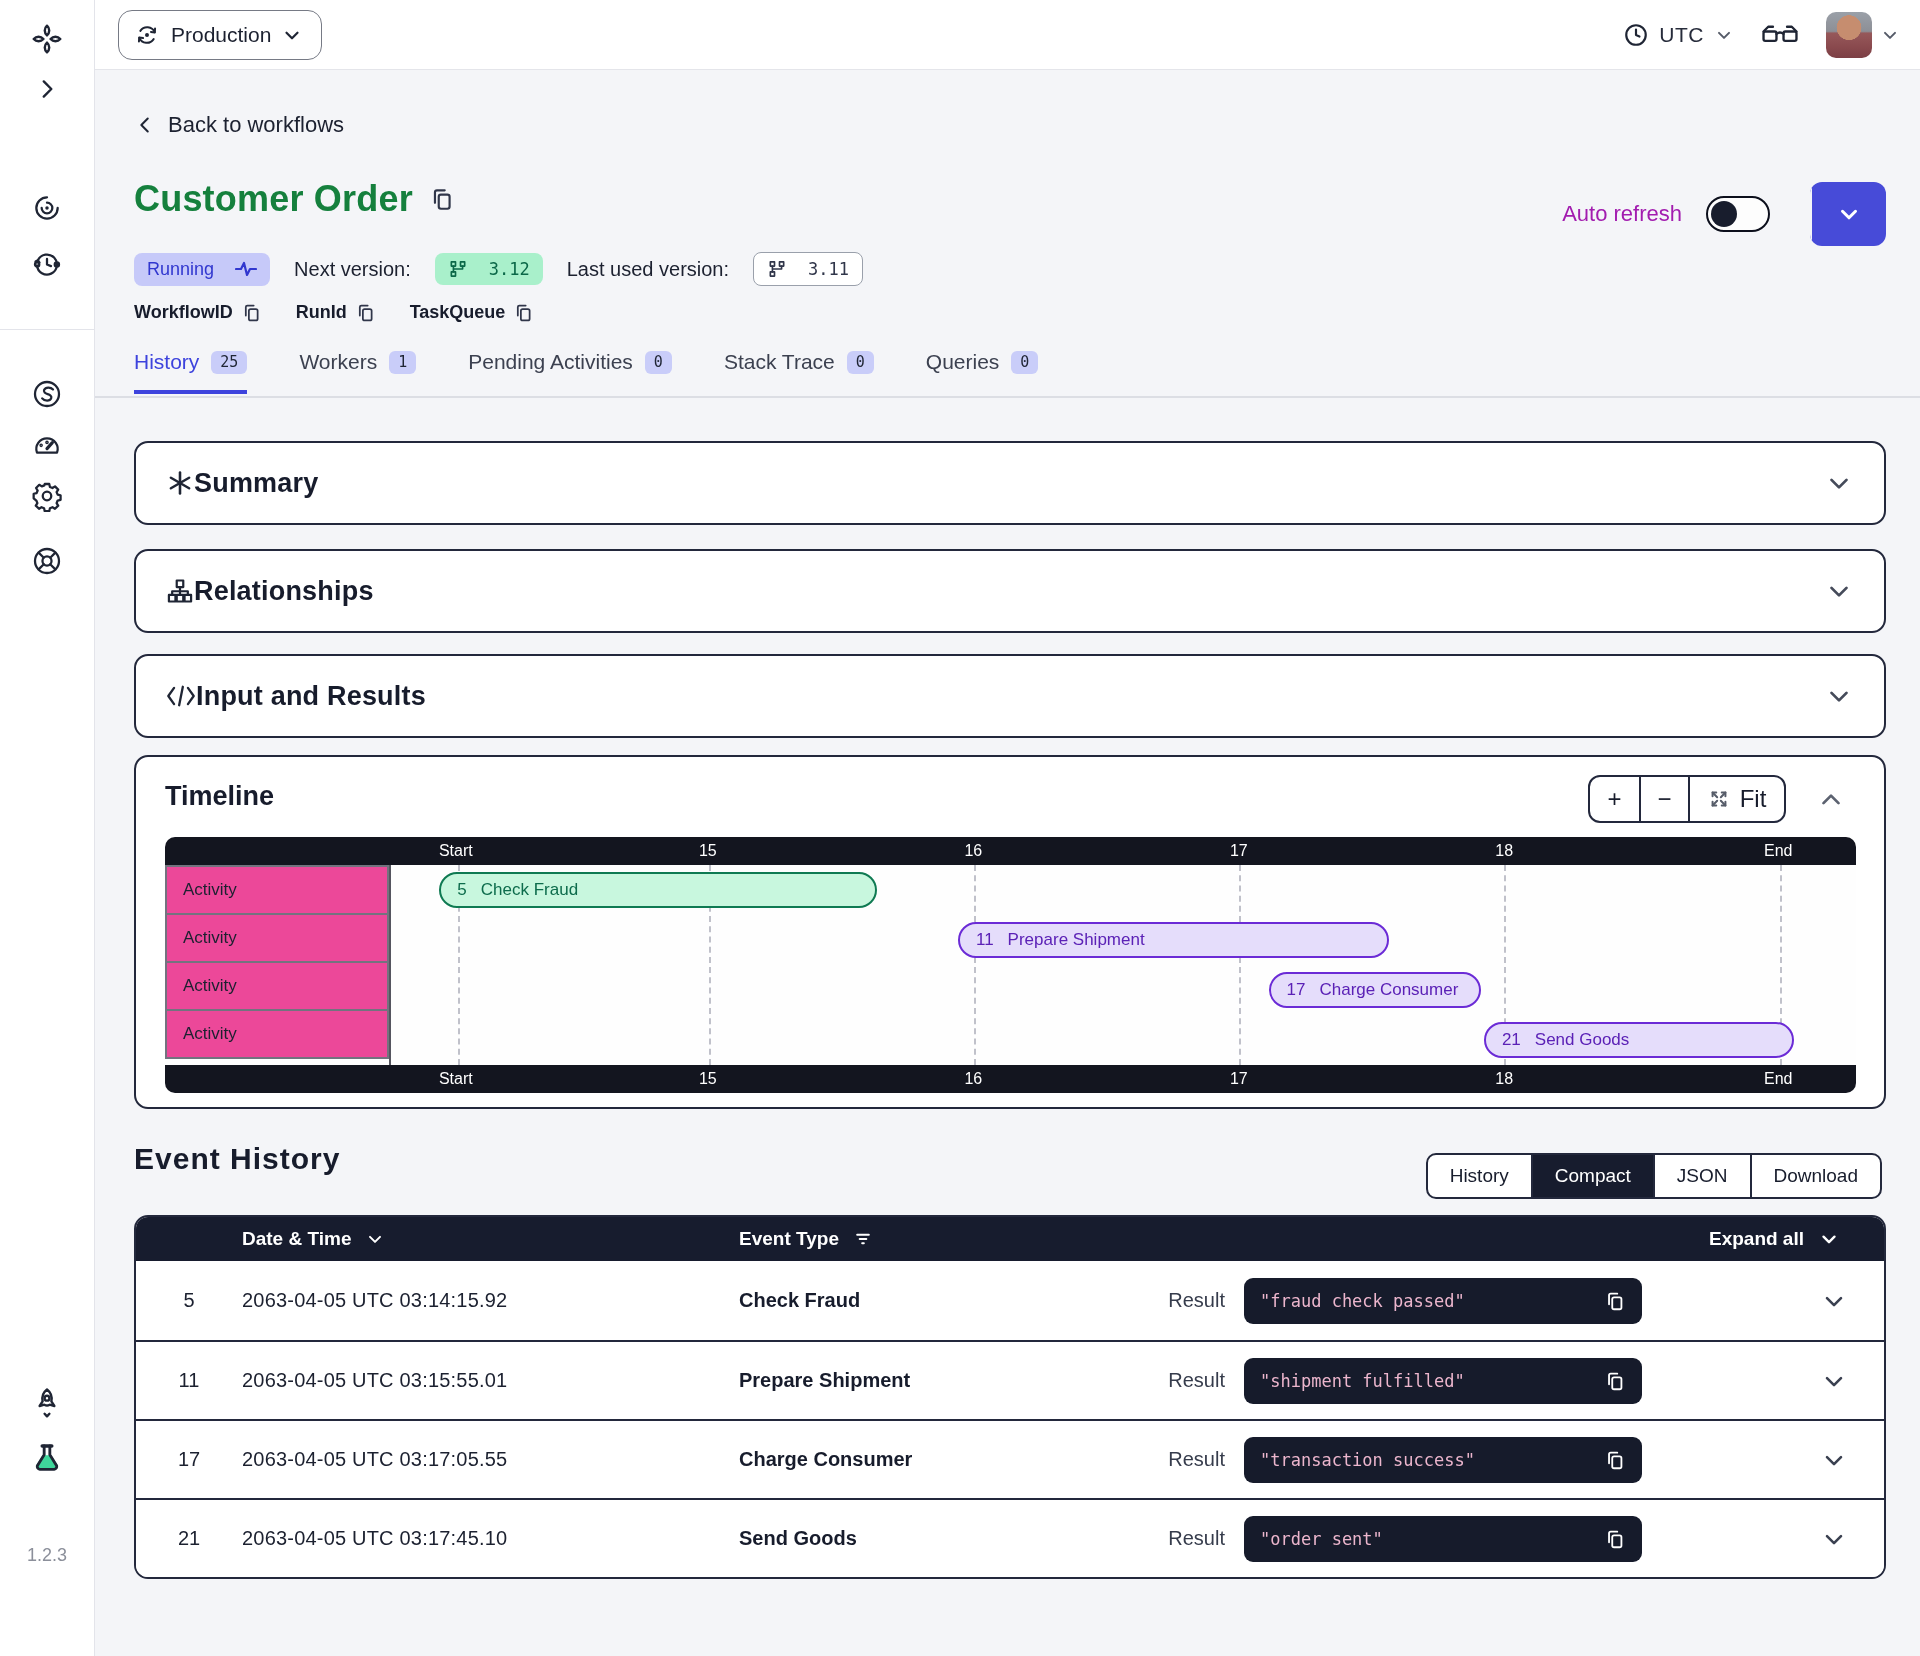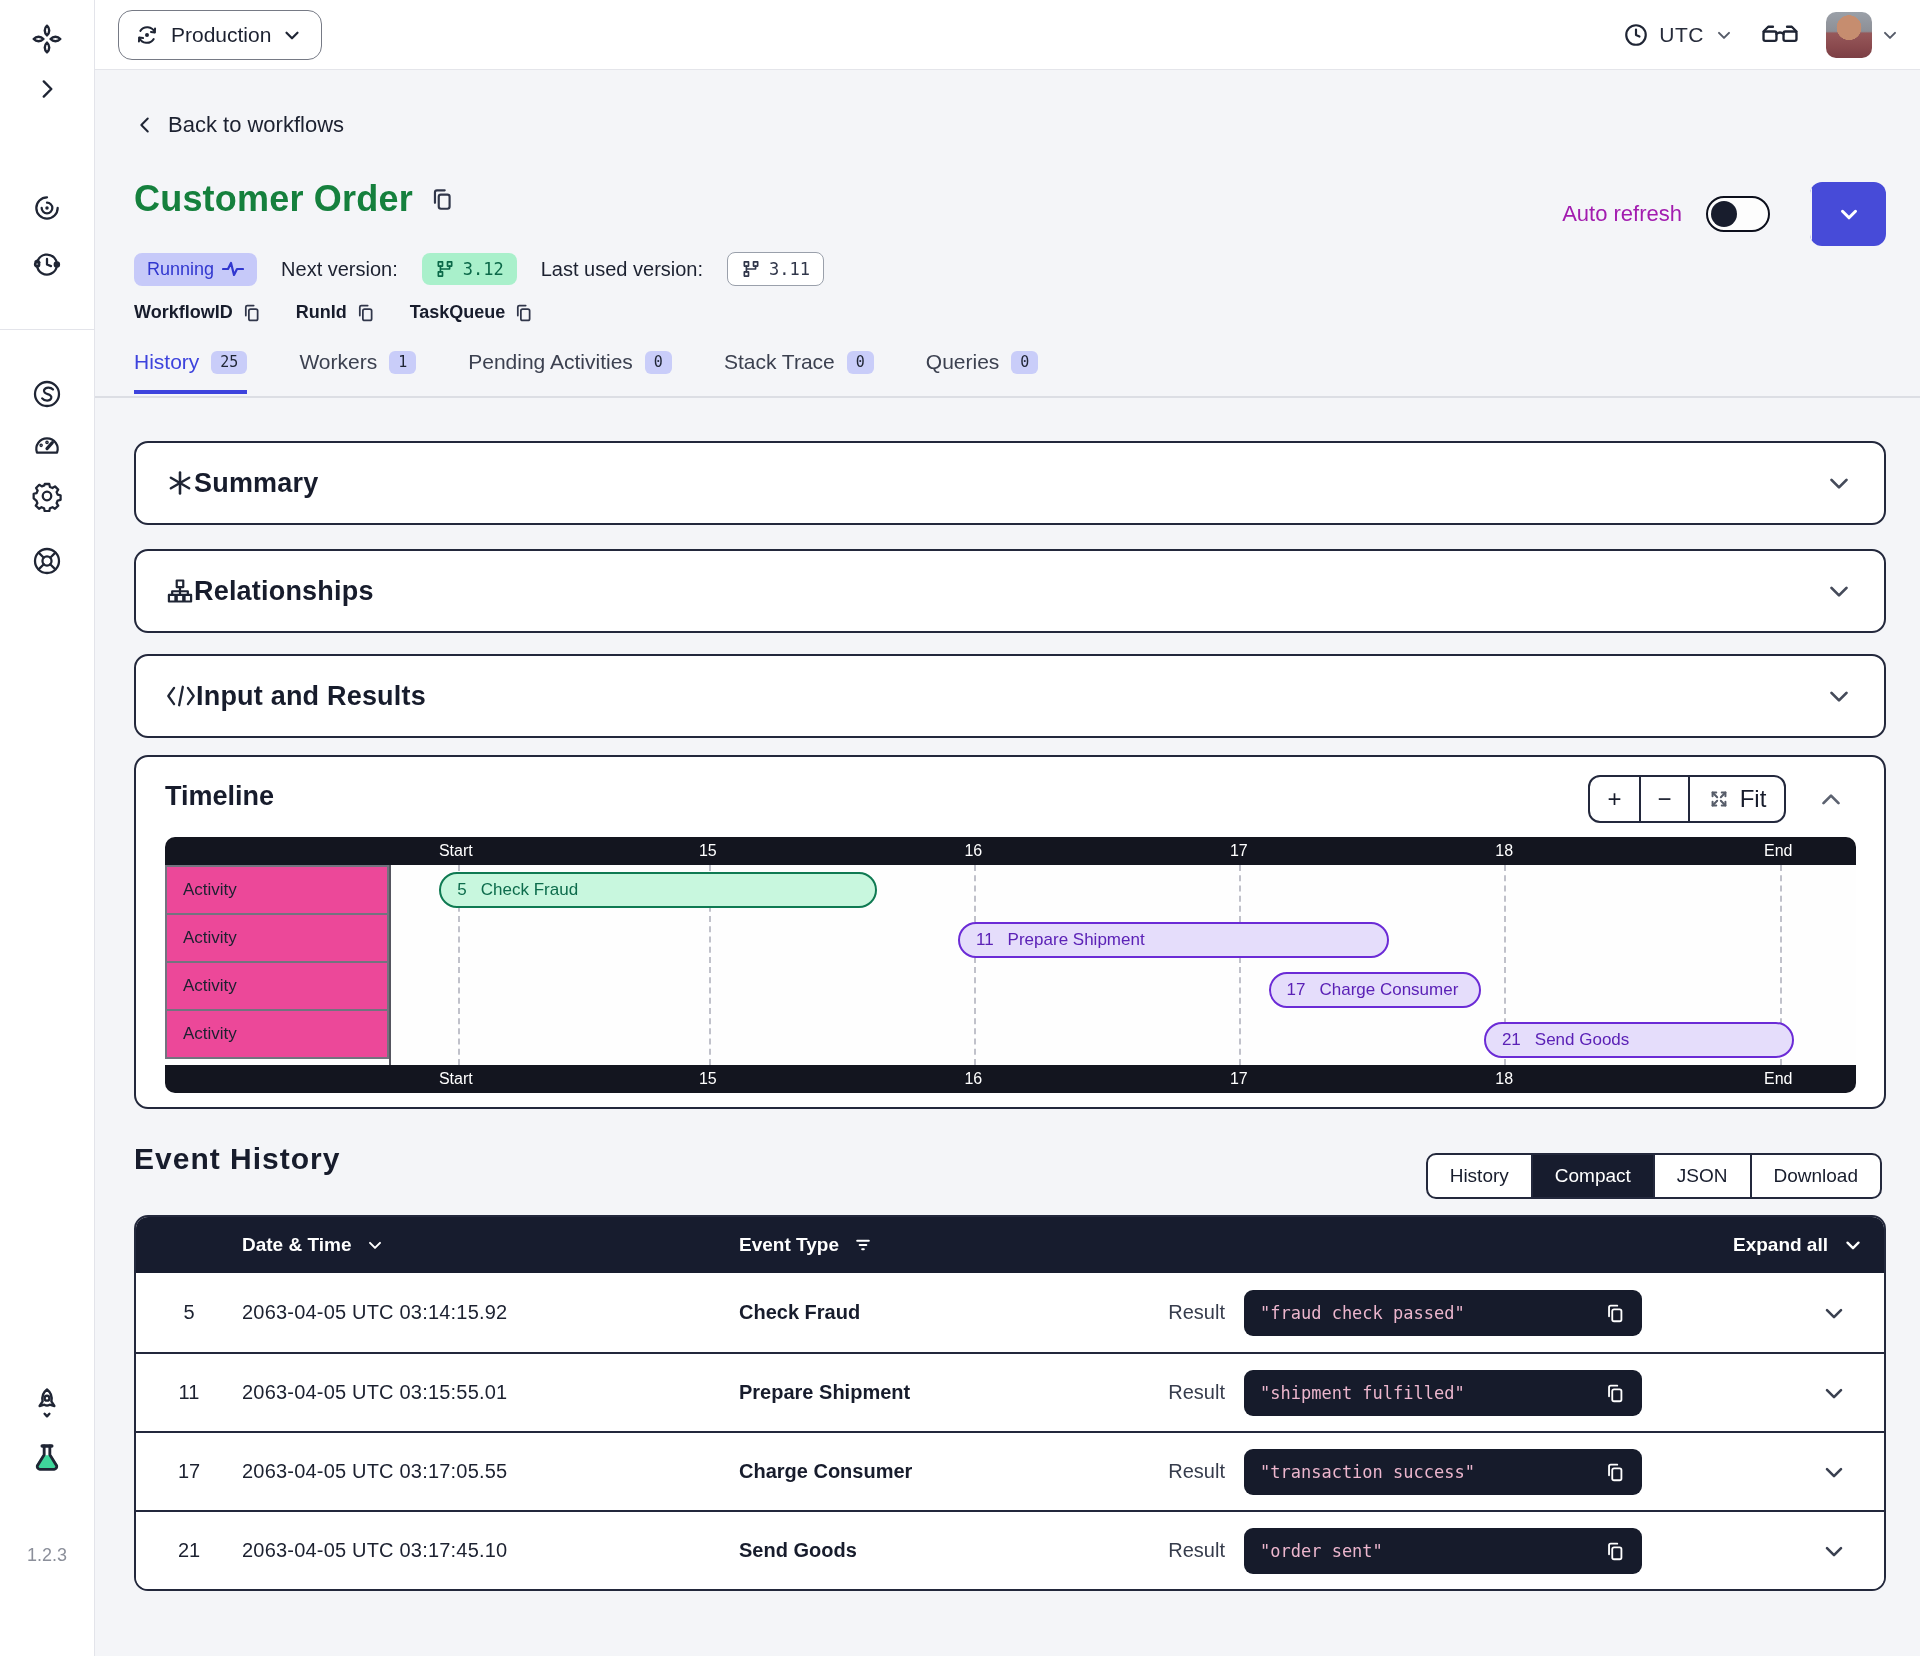--- a/index.html
+++ b/index.html
@@ -38,21 +38,21 @@
 
   .refresh-cluster { position:absolute; right:34px; top:112px; display:flex; align-items:center; }
   .auto-label { font-size:22px; color:#a21caf; margin-right:24px; }
   .toggle { width:64px; height:36px; border:2px solid #0c0f1c; border-radius:20px; background:#fdfdfd; position:relative; cursor:pointer; }
   .toggle .knob { position:absolute; left:3px; top:3px; width:26px; height:26px; border-radius:50%; background:#181d2d; }
   .cancel-btn { margin-left:40px; height:64px; display:flex; border-radius:12px; overflow:hidden; cursor:pointer; }
   .cancel-main { background:#999df1; color:#fff; font-size:23px; display:flex; align-items:center; padding:0 34px; }
   .cancel-caret { width:76px; background:#474bd8; display:flex; align-items:center; justify-content:center; border-left:2px solid #f4f5f8; }
 
   .badge-row { position:absolute; left:39px; top:182px; display:flex; align-items:center; gap:24px; }
-  .badge { display:flex; align-items:center; gap:8px; border-radius:8px; padding:6px 13px; font-size:18px; }
+  .badge { display:flex; align-items:center; gap:21px; border-radius:8px; padding:6px 13px; font-size:18px; }
   .badge.running { background:#c6c9f9; color:#3137cf; font-weight:500; }
   .badge.green { background:#a9f0cb; color:#0b6848; }
   .badge.outline { background:#fff; border:1.5px solid #9aa0ab; color:#30364a; }
   .badge .mono { font-family:"DejaVu Sans Mono", monospace; font-size:17px; }
   .meta-label { font-size:20px; color:#1c2130; }
 
   .id-row { position:absolute; left:39px; top:232px; display:flex; align-items:center; gap:34px; }
   .id-item { display:flex; align-items:center; gap:8px; cursor:pointer; }
   .id-item .label { font-size:18px; font-weight:700; color:#171c2c; }
 
@@ -99,21 +99,21 @@
   .tl-bar.row0 { top:7px; } .tl-bar.row1 { top:57px; } .tl-bar.row2 { top:107px; } .tl-bar.row3 { top:157px; }
 
   
   .eh-title { position:absolute; left:39px; top:1072px; font-size:30px; font-weight:600; color:#171c2c; letter-spacing:1px; }
   .eh-views { position:absolute; right:38px; top:1083px; display:flex; border:2px solid #23283c; border-radius:10px; overflow:hidden; background:#fff; }
   .eh-views .seg { padding:10px 22px; font-size:19px; color:#171c2c; cursor:pointer; }
   .eh-views .seg + .seg { border-left:2px solid #23283c; }
   .eh-views .seg.active { background:#171c2e; color:#fff; }
 
   .ev-table { position:absolute; left:39px; right:34px; top:1145px; background:#fff; border:2.5px solid #23283c; border-radius:14px; overflow:hidden; }
-  .ev-head { height:56px; background:#171c2e; color:#fff; display:flex; align-items:center; font-size:19px; font-weight:700; padding-right:20px; }
+  .ev-head { height:44px; background:#171c2e; color:#fff; display:flex; align-items:center; font-size:19px; font-weight:700; padding-right:44px; }
   .col-id { width:106px; text-align:center; }
   .col-date { width:497px; }
   .head-group { display:flex; align-items:center; gap:14px; cursor:pointer; }
   .ev-head .expand { margin-left:auto; display:flex; align-items:center; gap:14px; cursor:pointer; }
   .ev-row { height:79px; display:flex; align-items:center; padding-right:36px; background:#fff; }
   .ev-row + .ev-row { border-top:2px solid #23283c; }
   .ev-row .col-id { font-size:20px; color:#1c2130; }
   .ev-row .col-date { font-size:20px; color:#1c2130; letter-spacing:.2px; }
   .ev-type { width:360px; font-size:20px; font-weight:700; color:#171c2c; }
   .result-label { margin-left:auto; font-size:20px; color:#363c4c; margin-right:19px; }

